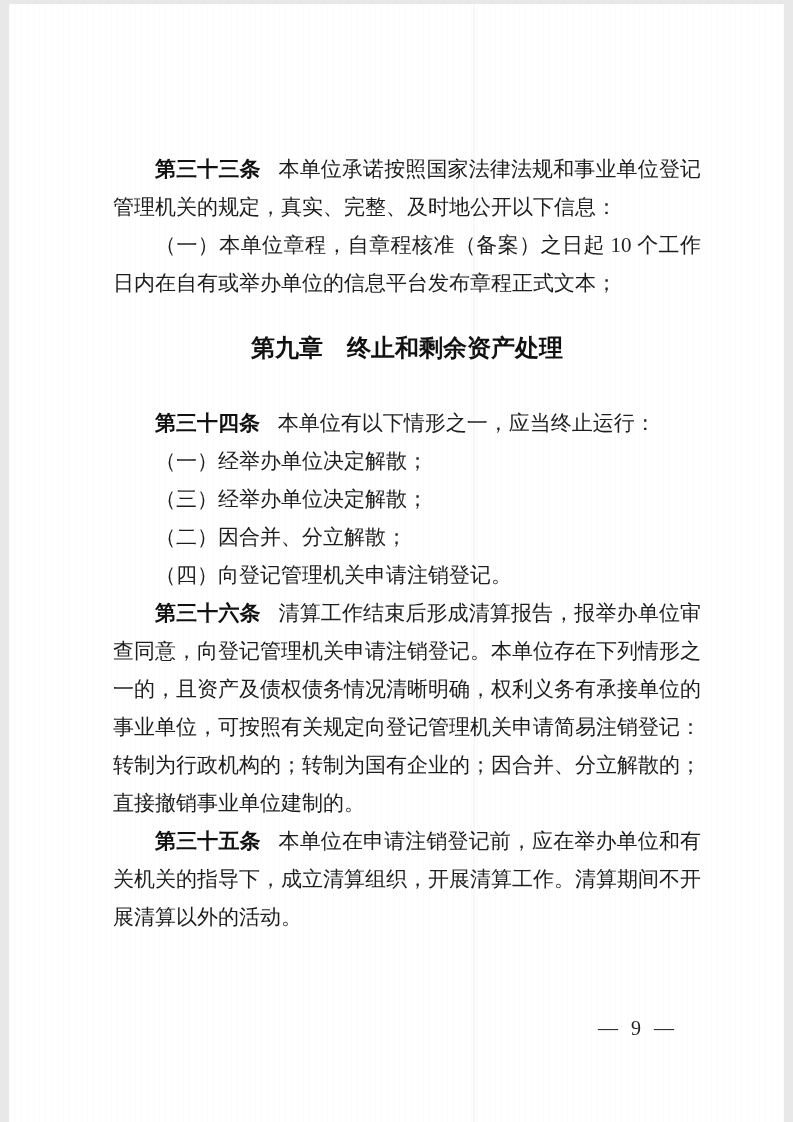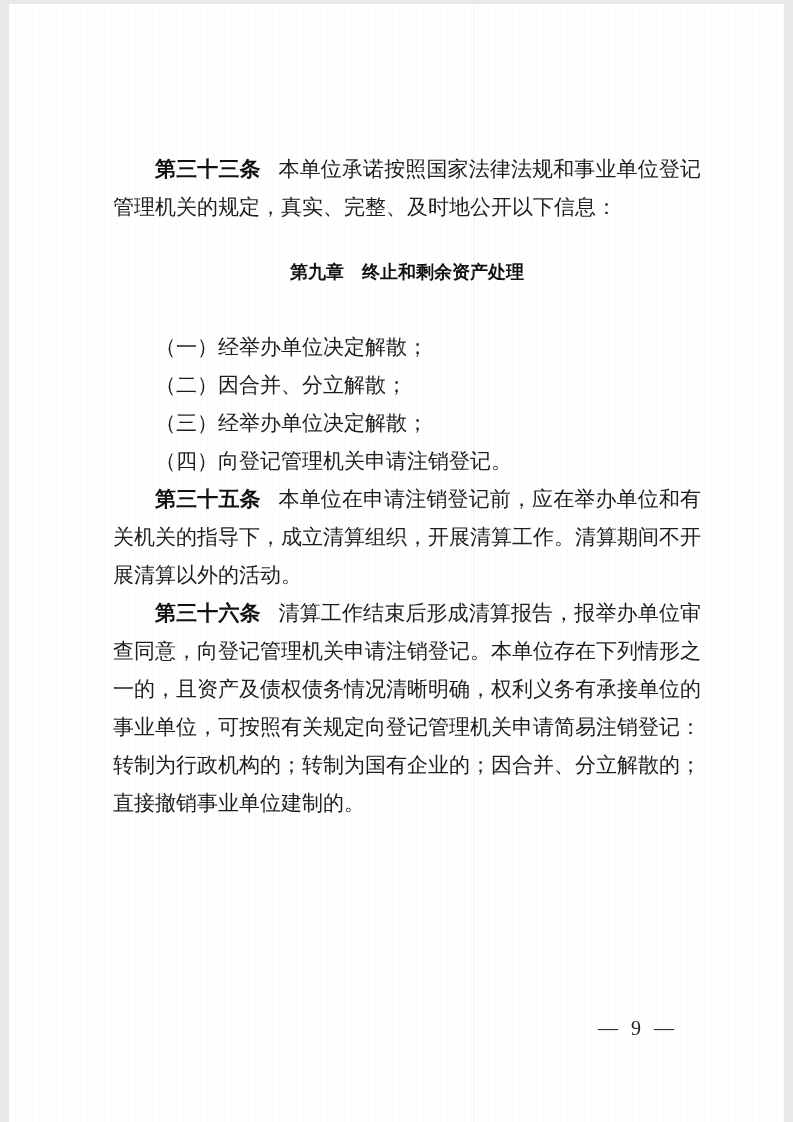--- a/index.html
+++ b/index.html
@@ -47,21 +47,21 @@
     font-family: "Liberation Sans", "DejaVu Sans", sans-serif;
     color: #111111;
     margin-right: 0.85em;
   }
   .chapter {
     margin: 27px 0 37px 0;
     text-align: center;
     text-indent: 0;
     font-family: "Liberation Sans", "DejaVu Sans", sans-serif;
     font-weight: 700;
-    font-size: 18px;
+    font-size: 24px;
     color: #111111;
   }
   .footer {
     position: absolute;
     top: 1012px;
     right: 110px;
     font-family: "Liberation Serif", "DejaVu Serif", serif;
     font-size: 20px;
     line-height: 24px;
     color: #24242a;
@@ -71,33 +71,35 @@
 </head>
 <body>
 
 <div class="page">
   <div class="scan-line"></div>
 
   <div class="content">
 
     <p class="para"><span class="lead">第三十三条</span><span>本单位承诺按照国家法律法规和事业单位登记管理机关的规定，真实、完整、及时地公开以下信息：</span></p>
 
+    <p class="para">（一）本单位章程，自章程核准（备案）之日起 10 个工作日内在自有或举办单位的信息平台发布章程正式文本；</p>
 
 
     <h2 class="chapter">第九章　终止和剩余资产处理</h2>
 
+    <p class="para"><span class="lead">第三十四条</span><span>本单位有以下情形之一，应当终止运行：</span></p>
 
     <p class="para">（一）经举办单位决定解散；</p>
 
+    <p class="para">（三）经举办单位决定解散；</p>
+
     <p class="para">（二）因合并、分立解散；</p>
-
-    <p class="para">（三）经举办单位决定解散；</p>
 
     <p class="para">（四）向登记管理机关申请注销登记。</p>
 
+    <p class="para"><span class="lead">第三十六条</span><span>清算工作结束后形成清算报告，报举办单位审查同意，向登记管理机关申请注销登记。本单位存在下列情形之一的，且资产及债权债务情况清晰明确，权利义务有承接单位的事业单位，可按照有关规定向登记管理机关申请简易注销登记：转制为行政机构的；转制为国有企业的；因合并、分立解散的；直接撤销事业单位建制的。</span></p>
+
     <p class="para"><span class="lead">第三十五条</span><span>本单位在申请注销登记前，应在举办单位和有关机关的指导下，成立清算组织，开展清算工作。清算期间不开展清算以外的活动。</span></p>
-
-    <p class="para"><span class="lead">第三十六条</span><span>清算工作结束后形成清算报告，报举办单位审查同意，向登记管理机关申请注销登记。本单位存在下列情形之一的，且资产及债权债务情况清晰明确，权利义务有承接单位的事业单位，可按照有关规定向登记管理机关申请简易注销登记：转制为行政机构的；转制为国有企业的；因合并、分立解散的；直接撤销事业单位建制的。</span></p>
 
   </div>
 
   <div class="footer"><span>—</span><span class="num">9</span><span>—</span></div>
 </div>
 
 </body></html>

